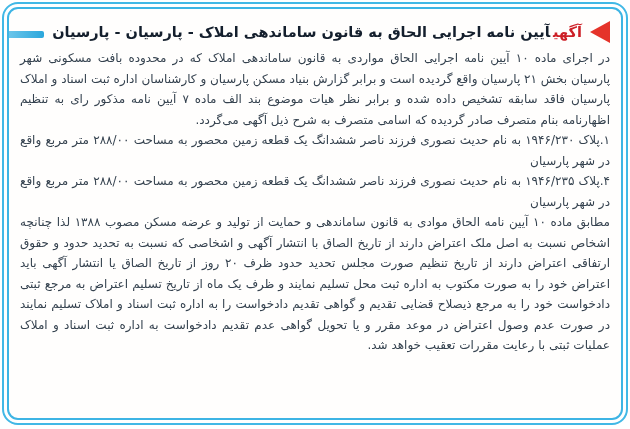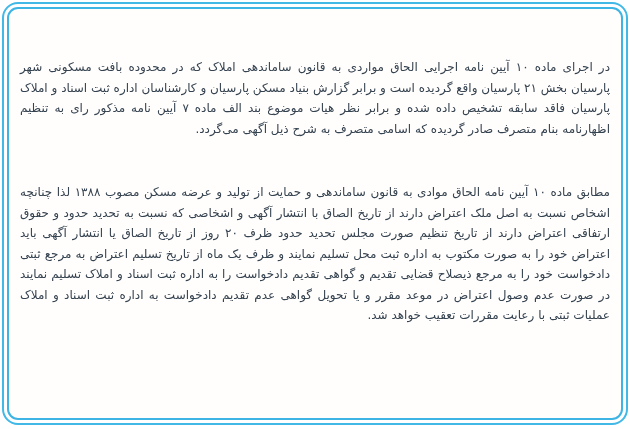--- a/index.html
+++ b/index.html
@@ -70,31 +70,37 @@
 
   .body-text {
     color: #35424f;
     font-size: 12px;
     line-height: 20.5px;
     text-align: justify;
   }
   .body-text p, .body-text .item {
     text-align: justify;
     text-align-last: right;
-    margin-top: 43px;
   }
 </style>
 </head>
 <body>
 
 <div class="page">
   <div class="frame-outer">
     <div class="frame-inner">
 
+      <div class="header">
+        <span class="triangle"></span>
+        <h1 class="title"><span class="title-red">آگهی</span><span class="title-navy">آیین نامه اجرایی الحاق به قانون ساماندهی املاک - پارسیان - پارسیان</span></h1>
+        <span class="grad-bar"></span>
+      </div>
 
       <div class="body-text">
         <p>در اجرای ماده ۱۰ آیین نامه اجرایی الحاق مواردی به قانون ساماندهی املاک که در محدوده بافت مسکونی شهر پارسیان بخش ۲۱ پارسیان واقع گردیده است و برابر گزارش بنیاد مسکن پارسیان و کارشناسان اداره ثبت اسناد و املاک پارسیان فاقد سابقه تشخیص داده شده و برابر نظر هیات موضوع بند الف ماده ۷ آیین نامه مذکور رای به تنظیم اظهارنامه بنام متصرف صادر گردیده که اسامی متصرف به شرح ذیل آگهی می‌گردد.</p>
+        <div class="item">۱.پلاک ۱۹۴۶/۲۳۰ به نام حدیث نصوری فرزند ناصر ششدانگ یک قطعه زمین محصور به مساحت ۲۸۸/۰۰ متر مربع واقع در شهر پارسیان</div>
+        <div class="item">۴.پلاک ۱۹۴۶/۲۳۵ به نام حدیث نصوری فرزند ناصر ششدانگ یک قطعه زمین محصور به مساحت ۲۸۸/۰۰ متر مربع واقع در شهر پارسیان</div>
         <p>مطابق ماده ۱۰ آیین نامه الحاق موادی به قانون ساماندهی و حمایت از تولید و عرضه مسکن مصوب ۱۳۸۸ لذا چنانچه اشخاص نسبت به اصل ملک اعتراض دارند از تاریخ الصاق با انتشار آگهی و اشخاصی که نسبت به تحدید حدود و حقوق ارتفاقی اعتراض دارند از تاریخ تنظیم صورت مجلس تحدید حدود ظرف ۲۰ روز از تاریخ الصاق یا انتشار آگهی باید اعتراض خود را به صورت مکتوب به اداره ثبت محل تسلیم نمایند و ظرف یک ماه از تاریخ تسلیم اعتراض به مرجع ثبتی دادخواست خود را به مرجع ذیصلاح قضایی تقدیم و گواهی تقدیم دادخواست را به اداره ثبت اسناد و املاک تسلیم نمایند در صورت عدم وصول اعتراض در موعد مقرر و یا تحویل گواهی عدم تقدیم دادخواست به اداره ثبت اسناد و املاک عملیات ثبتی با رعایت مقررات تعقیب خواهد شد.</p>
       </div>
 
     </div>
   </div>
 </div>
 
 </body></html>

